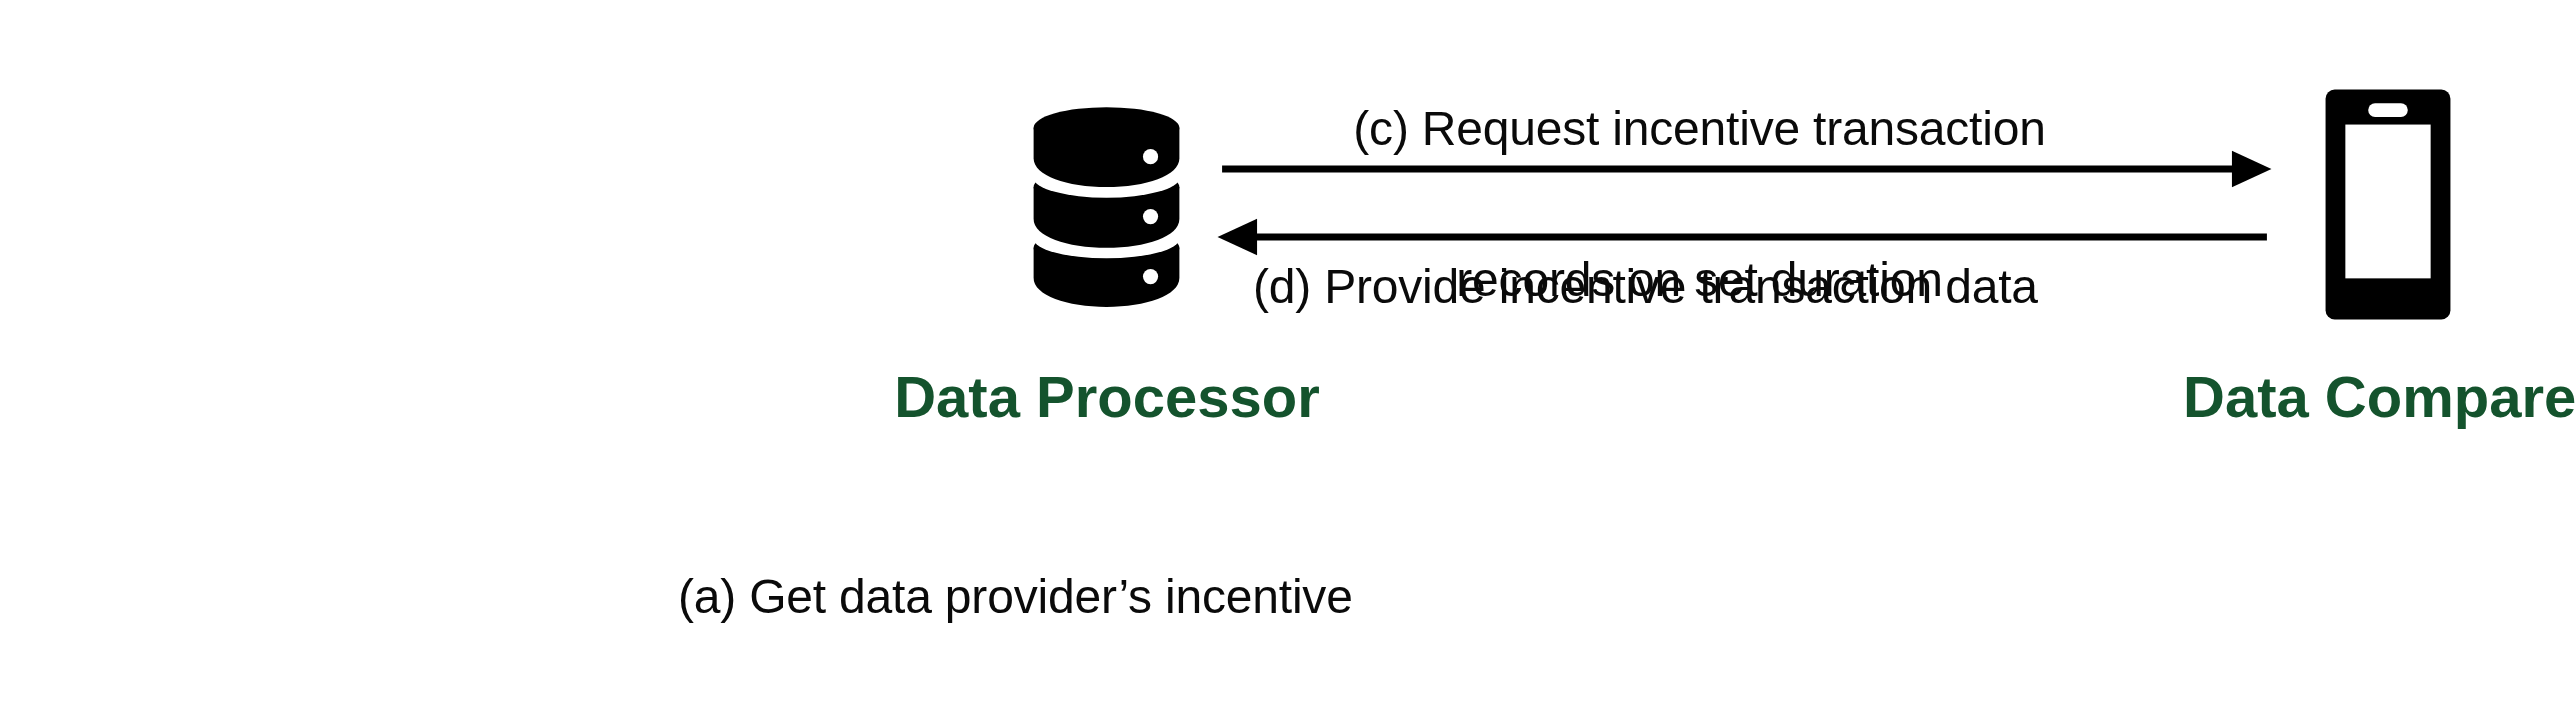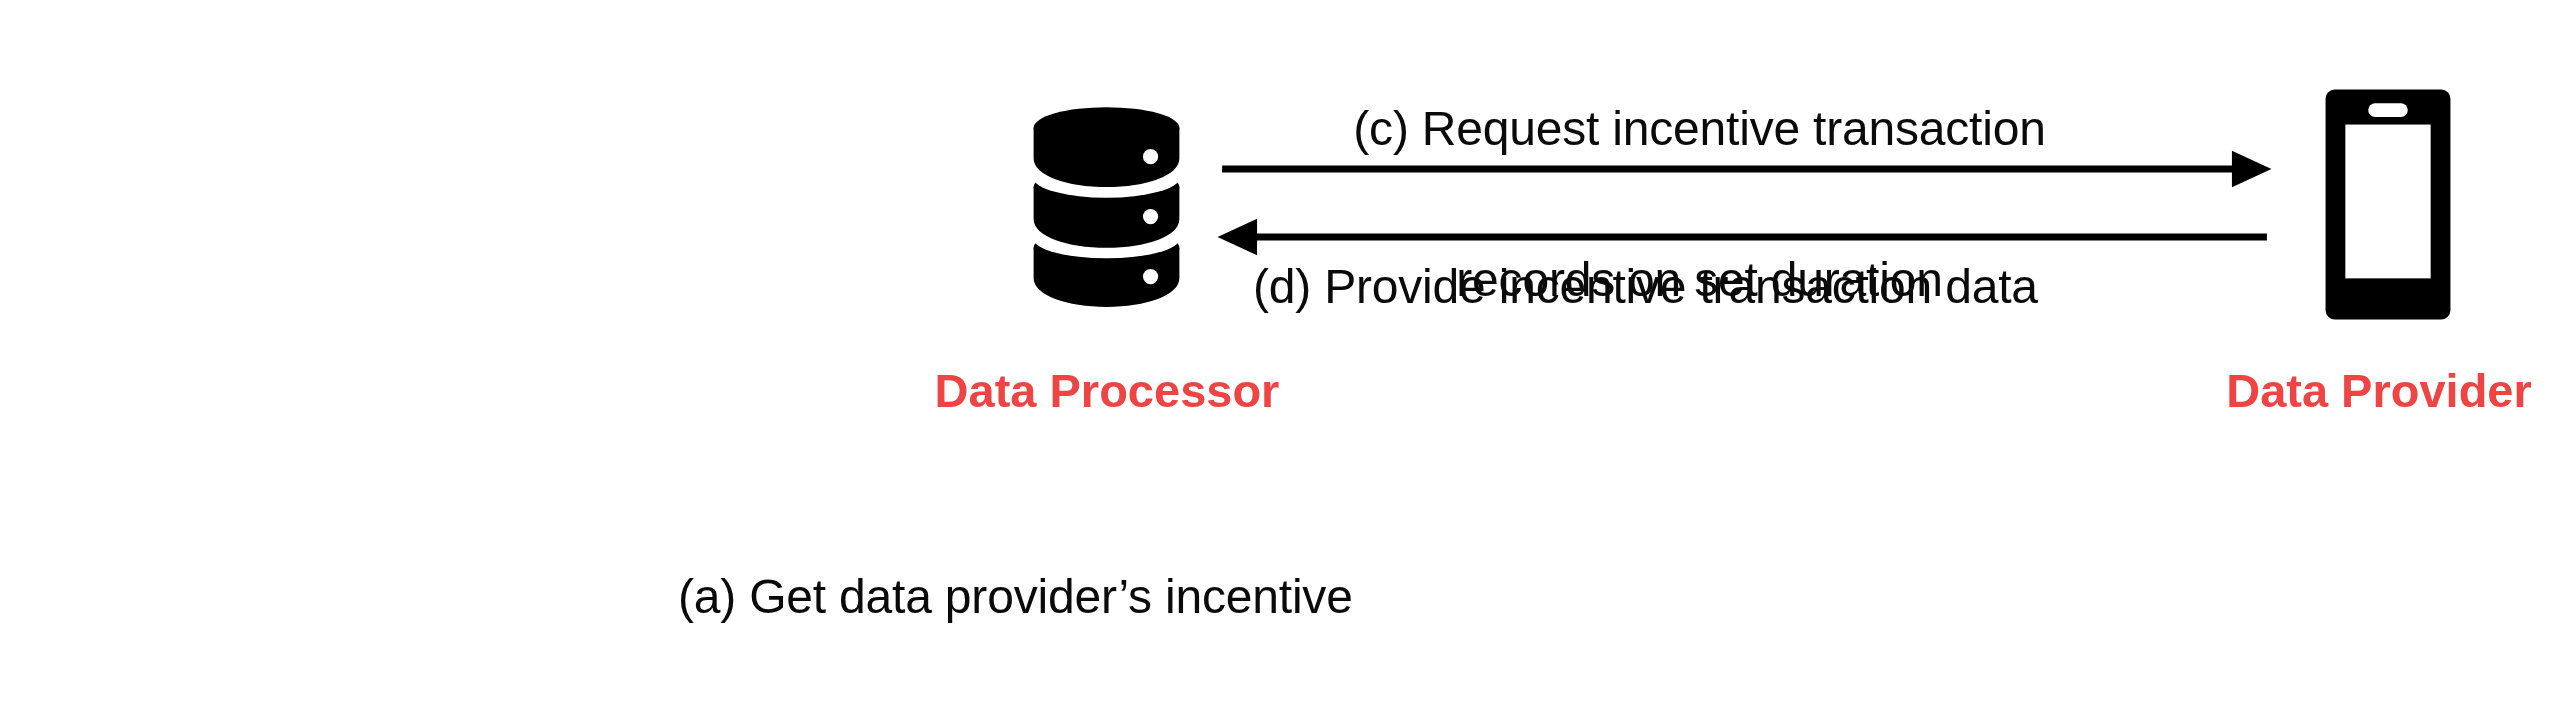--- a/index.html
+++ b/index.html
@@ -25,23 +25,23 @@
     font-family: "Liberation Sans", sans-serif;
     font-size: 48px;
     font-weight: 400;
     line-height: 1.05;
     color: #0a0a0a;
     white-space: pre;
     letter-spacing: -0.2px;
   }
   .actor-label {
     font-family: "Liberation Sans", sans-serif;
-    font-size: 47px;
+    font-size: 58px;
     font-weight: 700;
-    color: #ef4444;
+    color: #14532d;
     white-space: nowrap;
     text-align: center;
   }
 
   
   #label-e {
     left: 12px;
     top: 189px;
   }
 
@@ -164,21 +164,21 @@
   <div class="abs step-text" id="label-d">(d) Provide incentive transaction data</div>
 
   <div class="abs" id="phone-icon">
     <svg viewBox="0 0 168 306" xmlns="http://www.w3.org/2000/svg" aria-hidden="true">
       <rect x="2" y="2" width="164" height="302" rx="12" ry="12" fill="#000000"></rect>
       <rect x="28" y="48" width="112" height="202" fill="#ffffff"></rect>
       <rect x="58" y="20" width="52" height="18" rx="9" ry="9" fill="#ffffff"></rect>
     </svg>
   </div>
 
-  <div class="abs actor-label" id="label-provider">Data Provider</div>
+  <div class="abs actor-label" id="label-provider">Data Compare</div>
 
   <div class="abs step-text" id="label-ab">
     <span class="line">(a) Get data provider’s incentive</span>
     <span class="line indent">transaction records</span>
     
   </div>
 
 </div>
 
 

